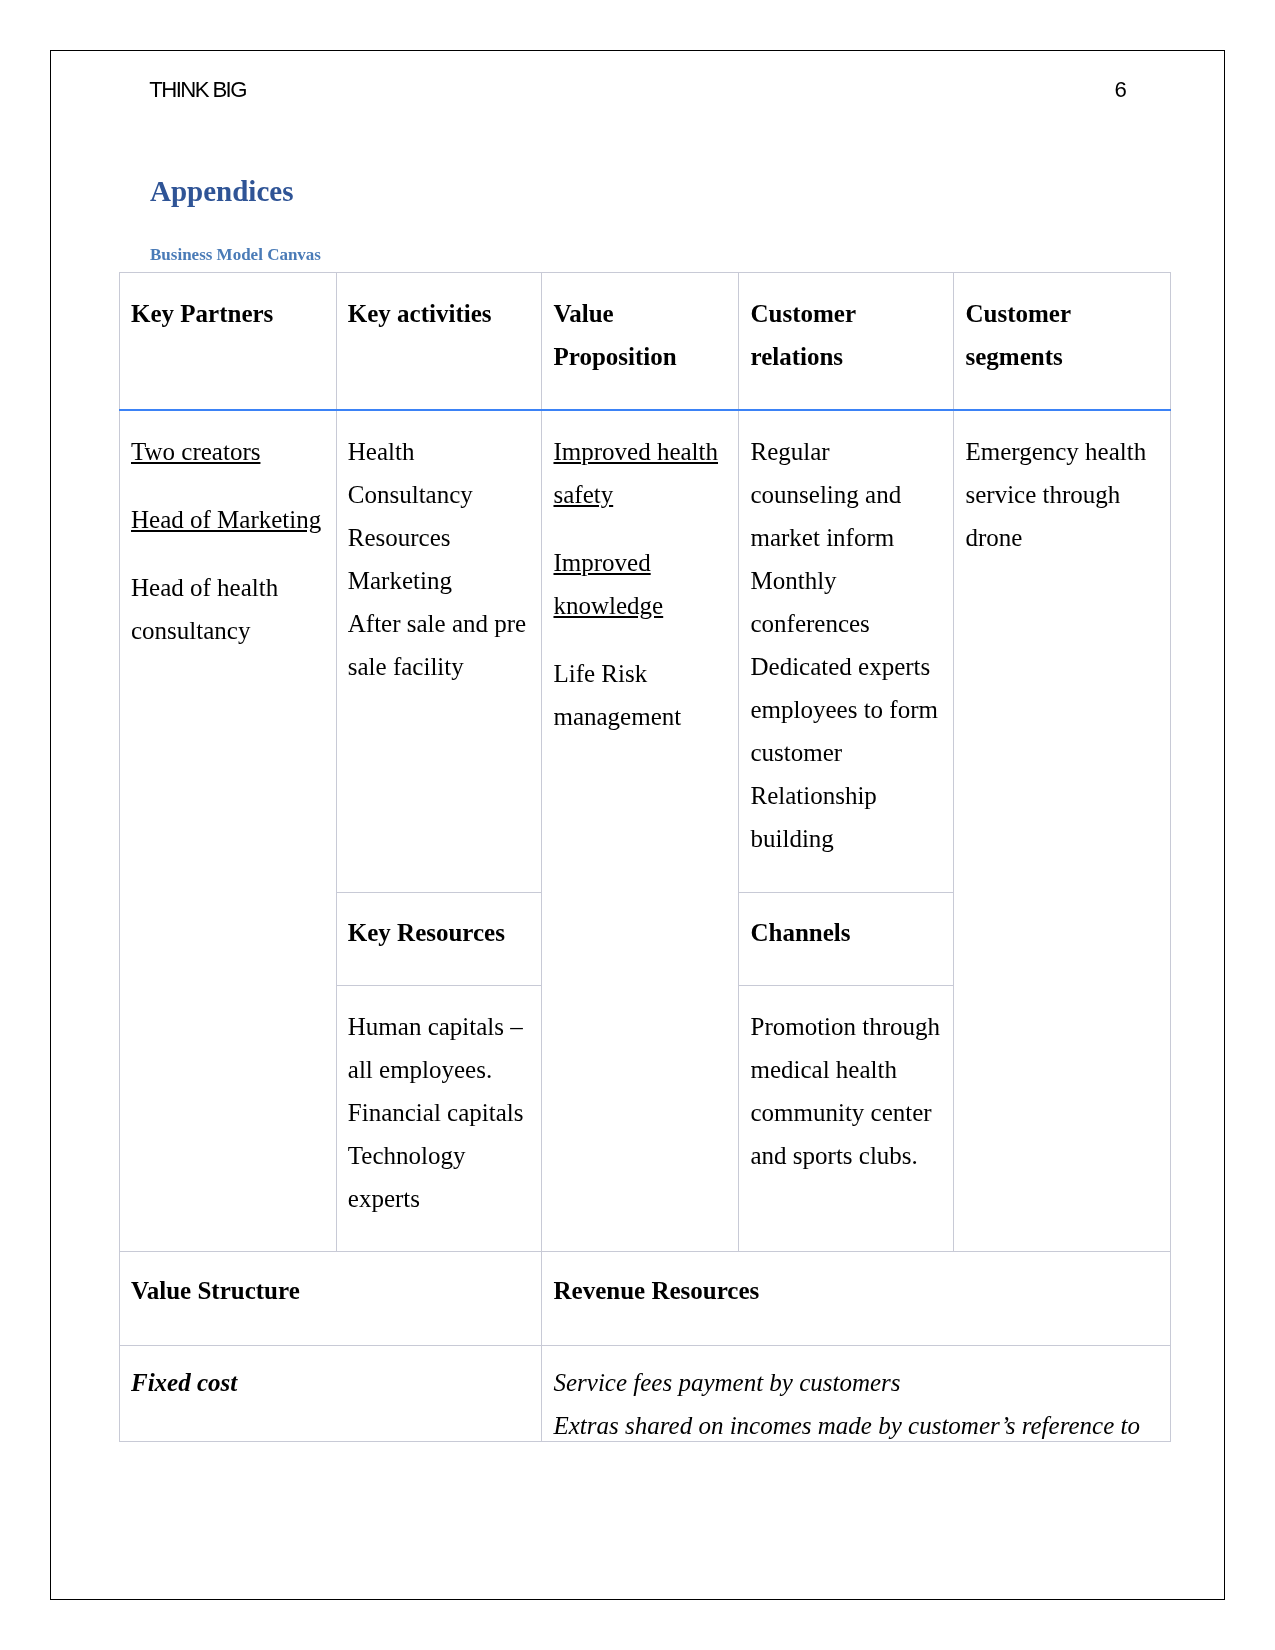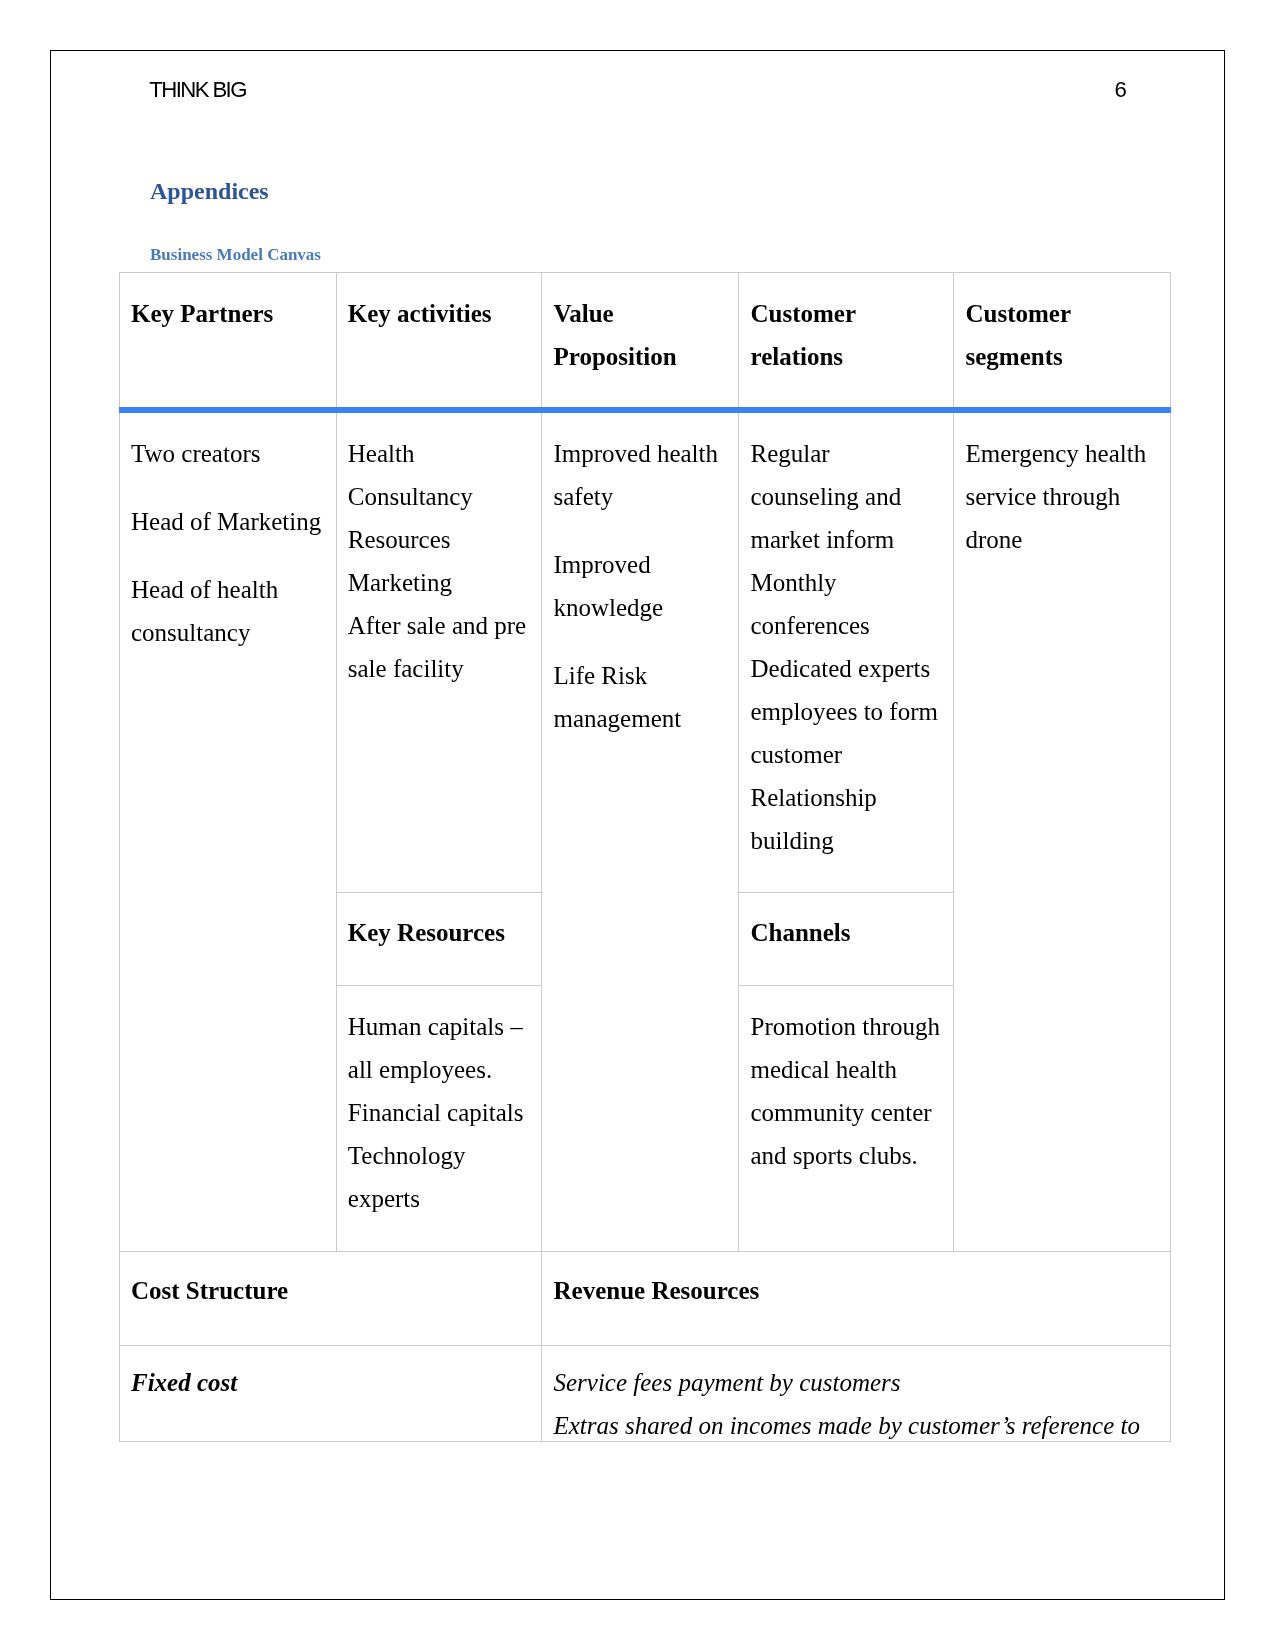--- a/index.html
+++ b/index.html
@@ -12,39 +12,39 @@
   .page-frame{position:absolute;left:50px;top:50px;width:1175px;height:1550px;
               border:1.5px solid #000;box-sizing:border-box;}
 
   
   .runhead{position:absolute;left:149.3px;top:78.3px;width:976px;
            font-family:"Liberation Sans",sans-serif;font-size:22.2px;line-height:24px;letter-spacing:-1.6px;}
   .runhead .title{float:left;}
   .runhead .pageno{float:right;}
 
   
-  .h1{position:absolute;left:150px;top:178px;font-size:24px;line-height:26px;
+  .h1{position:absolute;left:150px;top:178px;font-size:29px;line-height:26px;
       font-weight:bold;color:#2F5496;white-space:nowrap;}
   .h2{position:absolute;left:150px;top:242px;font-size:17px;line-height:26px;
       font-weight:bold;color:#4A7BB7;white-space:nowrap;}
 
   
   table.bmc{position:absolute;left:119px;top:272px;width:1051px;
             border-collapse:collapse;table-layout:fixed;font-size:25px;}
   table.bmc td{vertical-align:top;line-height:43px;
                border:1px solid #C8CAD6;padding:16px 10px 10px 11px;}
   tr.r-head > td{padding-top:18.5px;}
   tr.r-body1 > td{padding-top:19px;}
   tr.r-sub > td{padding-top:17.5px;}
   tr.r-body2 > td{padding-top:19px;}
   tr.r-costhead > td{padding-top:16.5px;}
   tr.r-costbody > td{padding-top:15px;}
   table.bmc td p{margin:0;}
-  table.bmc td p.gap{margin-bottom:25px;}
-  table.bmc td.hd{font-weight:bold;border-bottom:6px solid #3b82f6;}
+  table.bmc td p.gap{margin-bottom:25px;text-decoration:underline;}
+  table.bmc td.hd{font-weight:bold;border-bottom:2px solid #3b82f6;}
   table.bmc td.sub{font-weight:bold;}
   
   table.bmc td.clip{padding-bottom:0;font-style:italic;}
   table.bmc td.clip > .cc{height:0;overflow:visible;}
   tr.r-head{height:137px;}
   tr.r-body1{height:483px;}
   tr.r-sub{height:93px;}
   tr.r-body2{height:266px;}
   tr.r-costhead{height:94px;}
   tr.r-costbody{height:96px;}
@@ -158,21 +158,21 @@
           </td>
       <td>
             <div class="cc">
               <p>Promotion through medical health community center and sports clubs.</p>
             </div>
           </td>
     </tr>
     <tr class="r-costhead">
       <td colspan="2" class="sub">
             <div class="cc">
-              <p>Cost Structure</p>
+              <p>Value Structure</p>
             </div>
           </td>
       <td colspan="3" class="sub">
             <div class="cc">
               <p>Revenue Resources</p>
             </div>
           </td>
     </tr>
     <tr class="r-costbody">
       <td colspan="2" class="sub clip">

